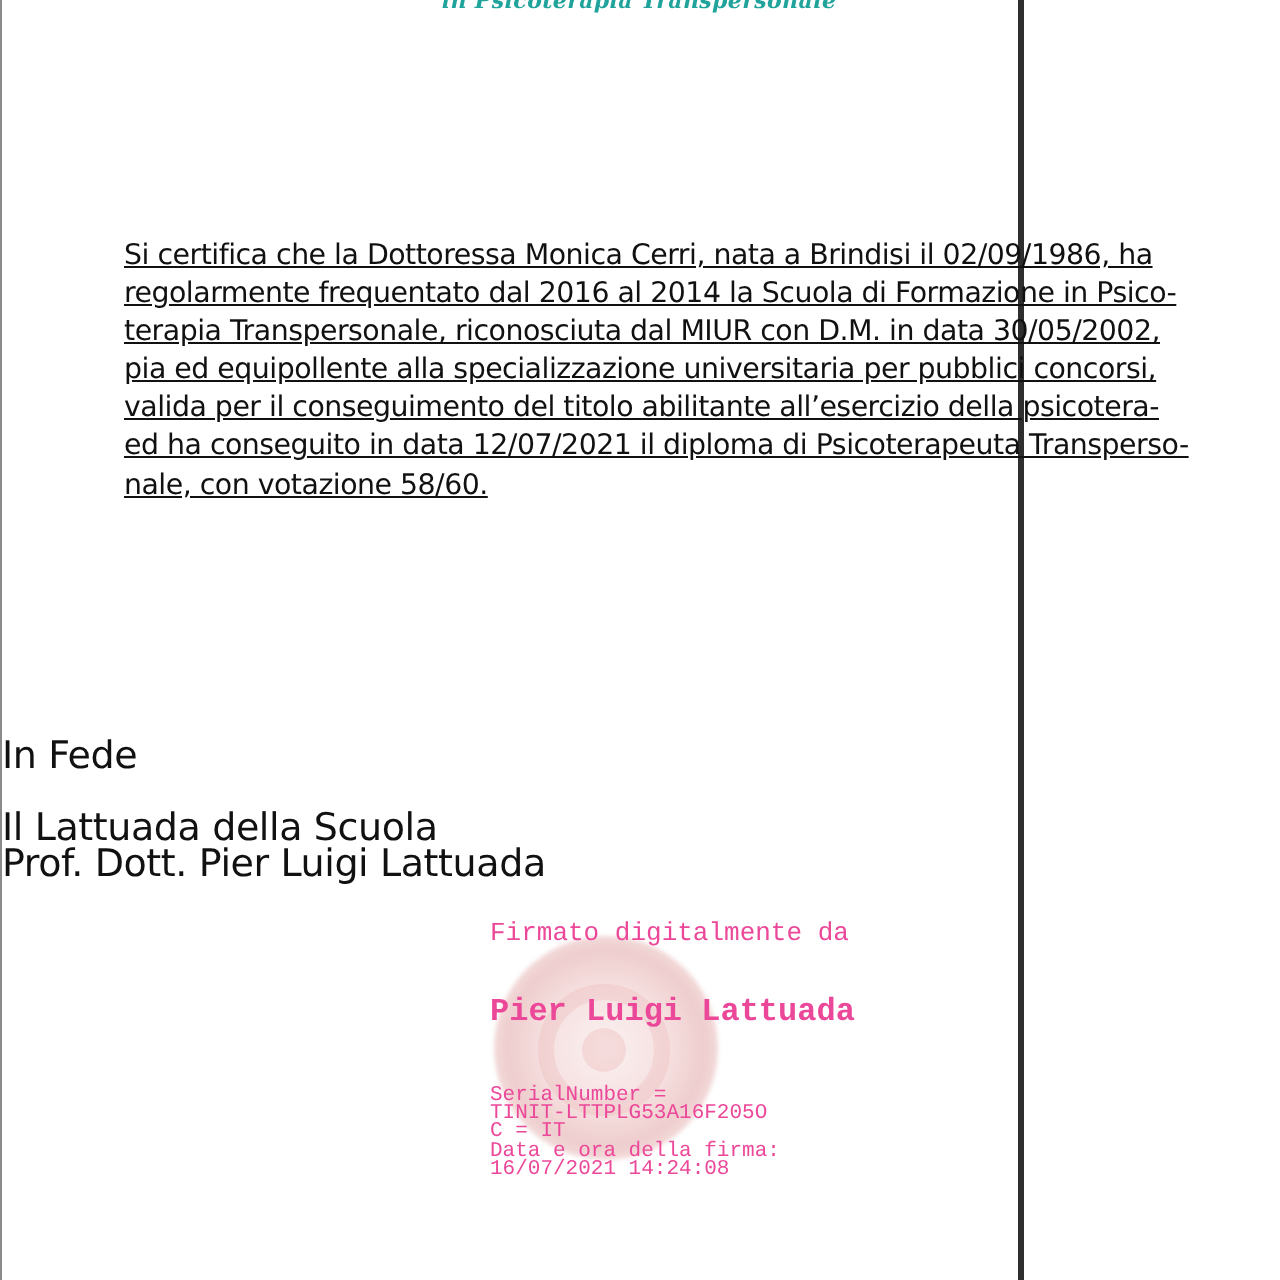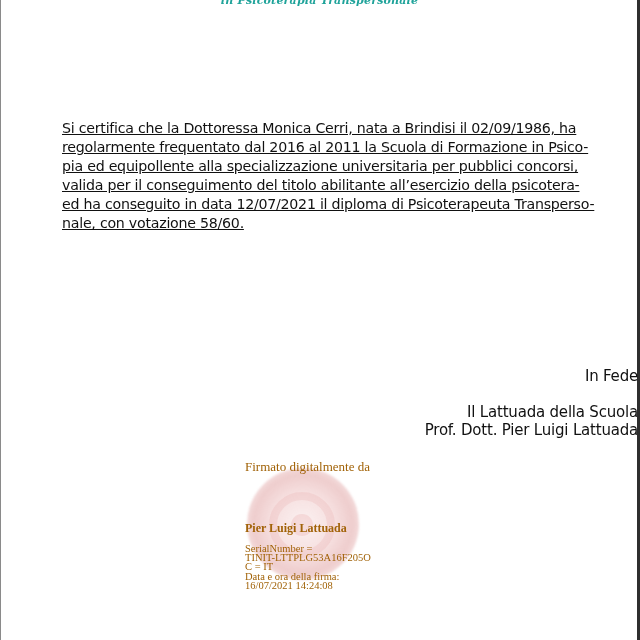--- a/index.html
+++ b/index.html
@@ -5,21 +5,21 @@
     html, body {
       margin: 0;
       padding: 0;
       width: 640px;
       height: 640px;
       overflow: hidden;
       background: #ffffff;
     }
     .page {
       position: relative;
-      width: 640px;
+      width: 512px;
       height: 640px;
       background: #ffffff;
       box-sizing: border-box;
       border-left: 1px solid #8a8a8a;
       border-right: 3px solid #2e2e2e;
       font-family: "DejaVu Sans", sans-serif;
       color: #111111;
     }
     .header-logo {
       position: absolute;
@@ -52,22 +52,22 @@
     }
     .body-text .line {
       display: block;
       white-space: nowrap;
       text-decoration: underline;
     }
     .closing {
       position: absolute;
       left: 0;
       width: 637px;
-      text-align: right;
-      font-size: 15px;
+      text-align: left;
+      font-size: 19px;
       letter-spacing: -0.2px;
     }
     .in-fede { top: 367px; }
     .director-title { top: 403px; }
     .director-name { top: 421px; }
 
     .seal {
       position: absolute;
       left: 246px;
       top: 468px;
@@ -97,54 +97,54 @@
       left: 290px;
       top: 514px;
       width: 22px;
       height: 22px;
       border-radius: 50%;
       background: rgba(220,130,130,0.18);
     }
 
     .sig {
       position: absolute;
-      font-family: Liberation Serif, serif;
-      color: #a16207;
+      font-family: Liberation Mono, monospace;
+      color: #ec4899;
     }
     .sig-label {
       top: 459px;
       left: 244px;
       font-size: 13px;
     }
     .sig-name {
       top: 497px;
       left: 244px;
-      font-size: 12px;
+      font-size: 16px;
       font-weight: bold;
-      margin-top: 24px;
     }
     .sig-details {
       top: 544px;
       left: 244px;
       font-size: 10.5px;
       line-height: 9.2px;
     }
     .sig-details .line { display: block; white-space: nowrap; }
   </style>
 </head>
 <body>
 
 <div class="page">
 
   <div class="header-logo">in Psicoterapia Transpersonale</div>
 
 
   <div class="body-text">
     <span class="line">Si certifica che la Dottoressa Monica Cerri, nata a Brindisi il 02/09/1986, ha</span>
-    <span class="line">regolarmente frequentato dal 2016 al 2011 la Scuola di Formazione in Psico-</span>
+    <span class="line">regolarmente frequentato dal 2016 al 2014 la Scuola di Formazione in Psico-</span>
+    <span class="line">terapia Transpersonale, riconosciuta dal MIUR con D.M. in data 30/05/2002,</span>
     <span class="line">pia ed equipollente alla specializzazione universitaria per pubblici concorsi,</span>
     <span class="line">valida per il conseguimento del titolo abilitante all’esercizio della psicotera-</span>
     <span class="line">ed ha conseguito in data 12/07/2021 il diploma di Psicoterapeuta Transperso-</span>
     <span class="line">nale, con votazione 58/60.</span>
   </div>
 
   <div class="closing in-fede">In Fede</div>
   <div class="closing director-title">Il Lattuada della Scuola</div>
   <div class="closing director-name">Prof. Dott. Pier Luigi Lattuada</div>
 

